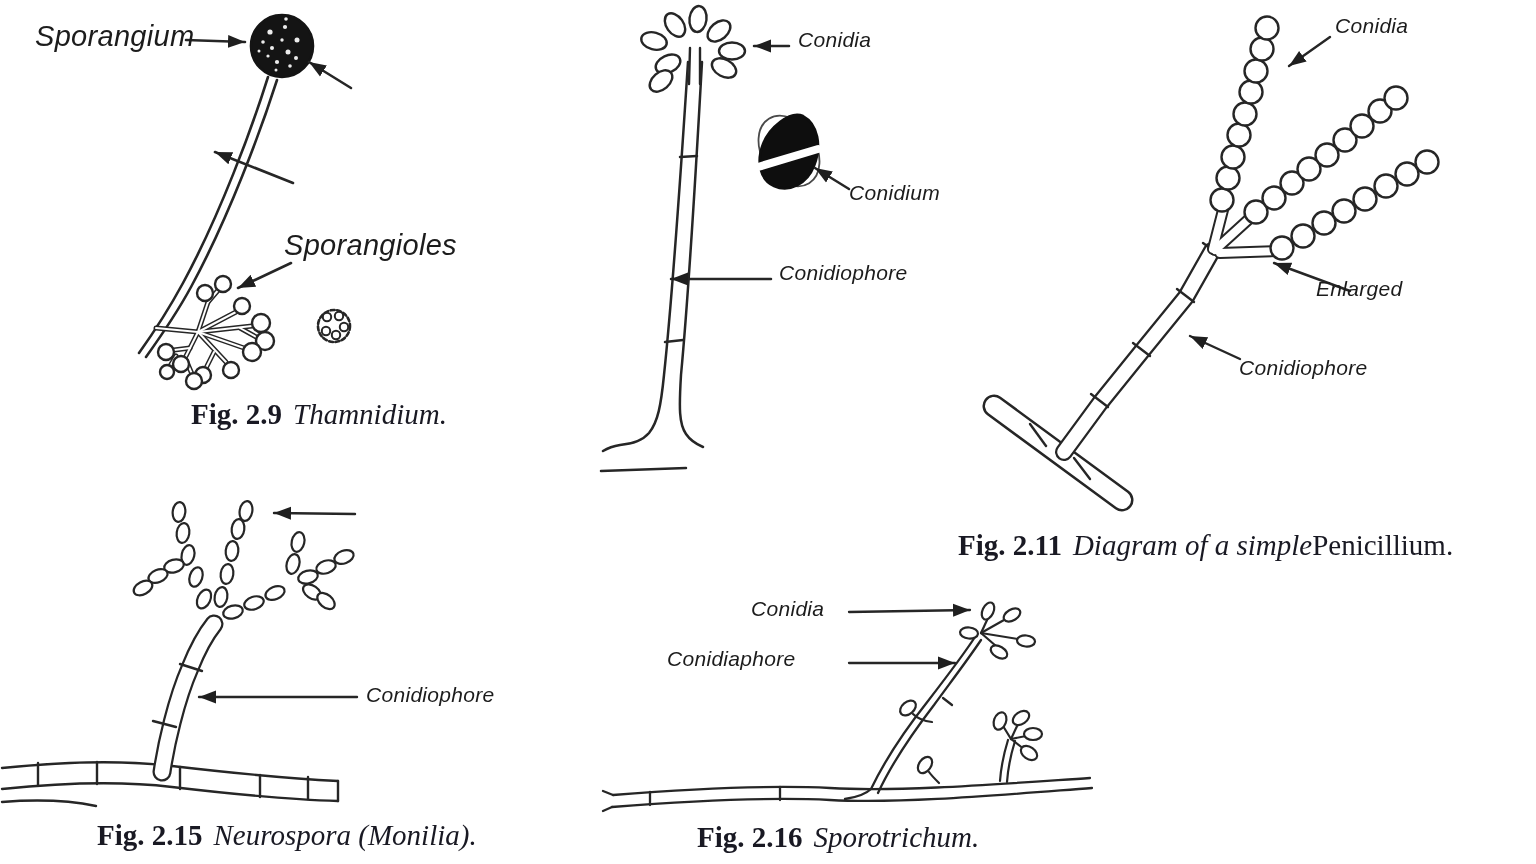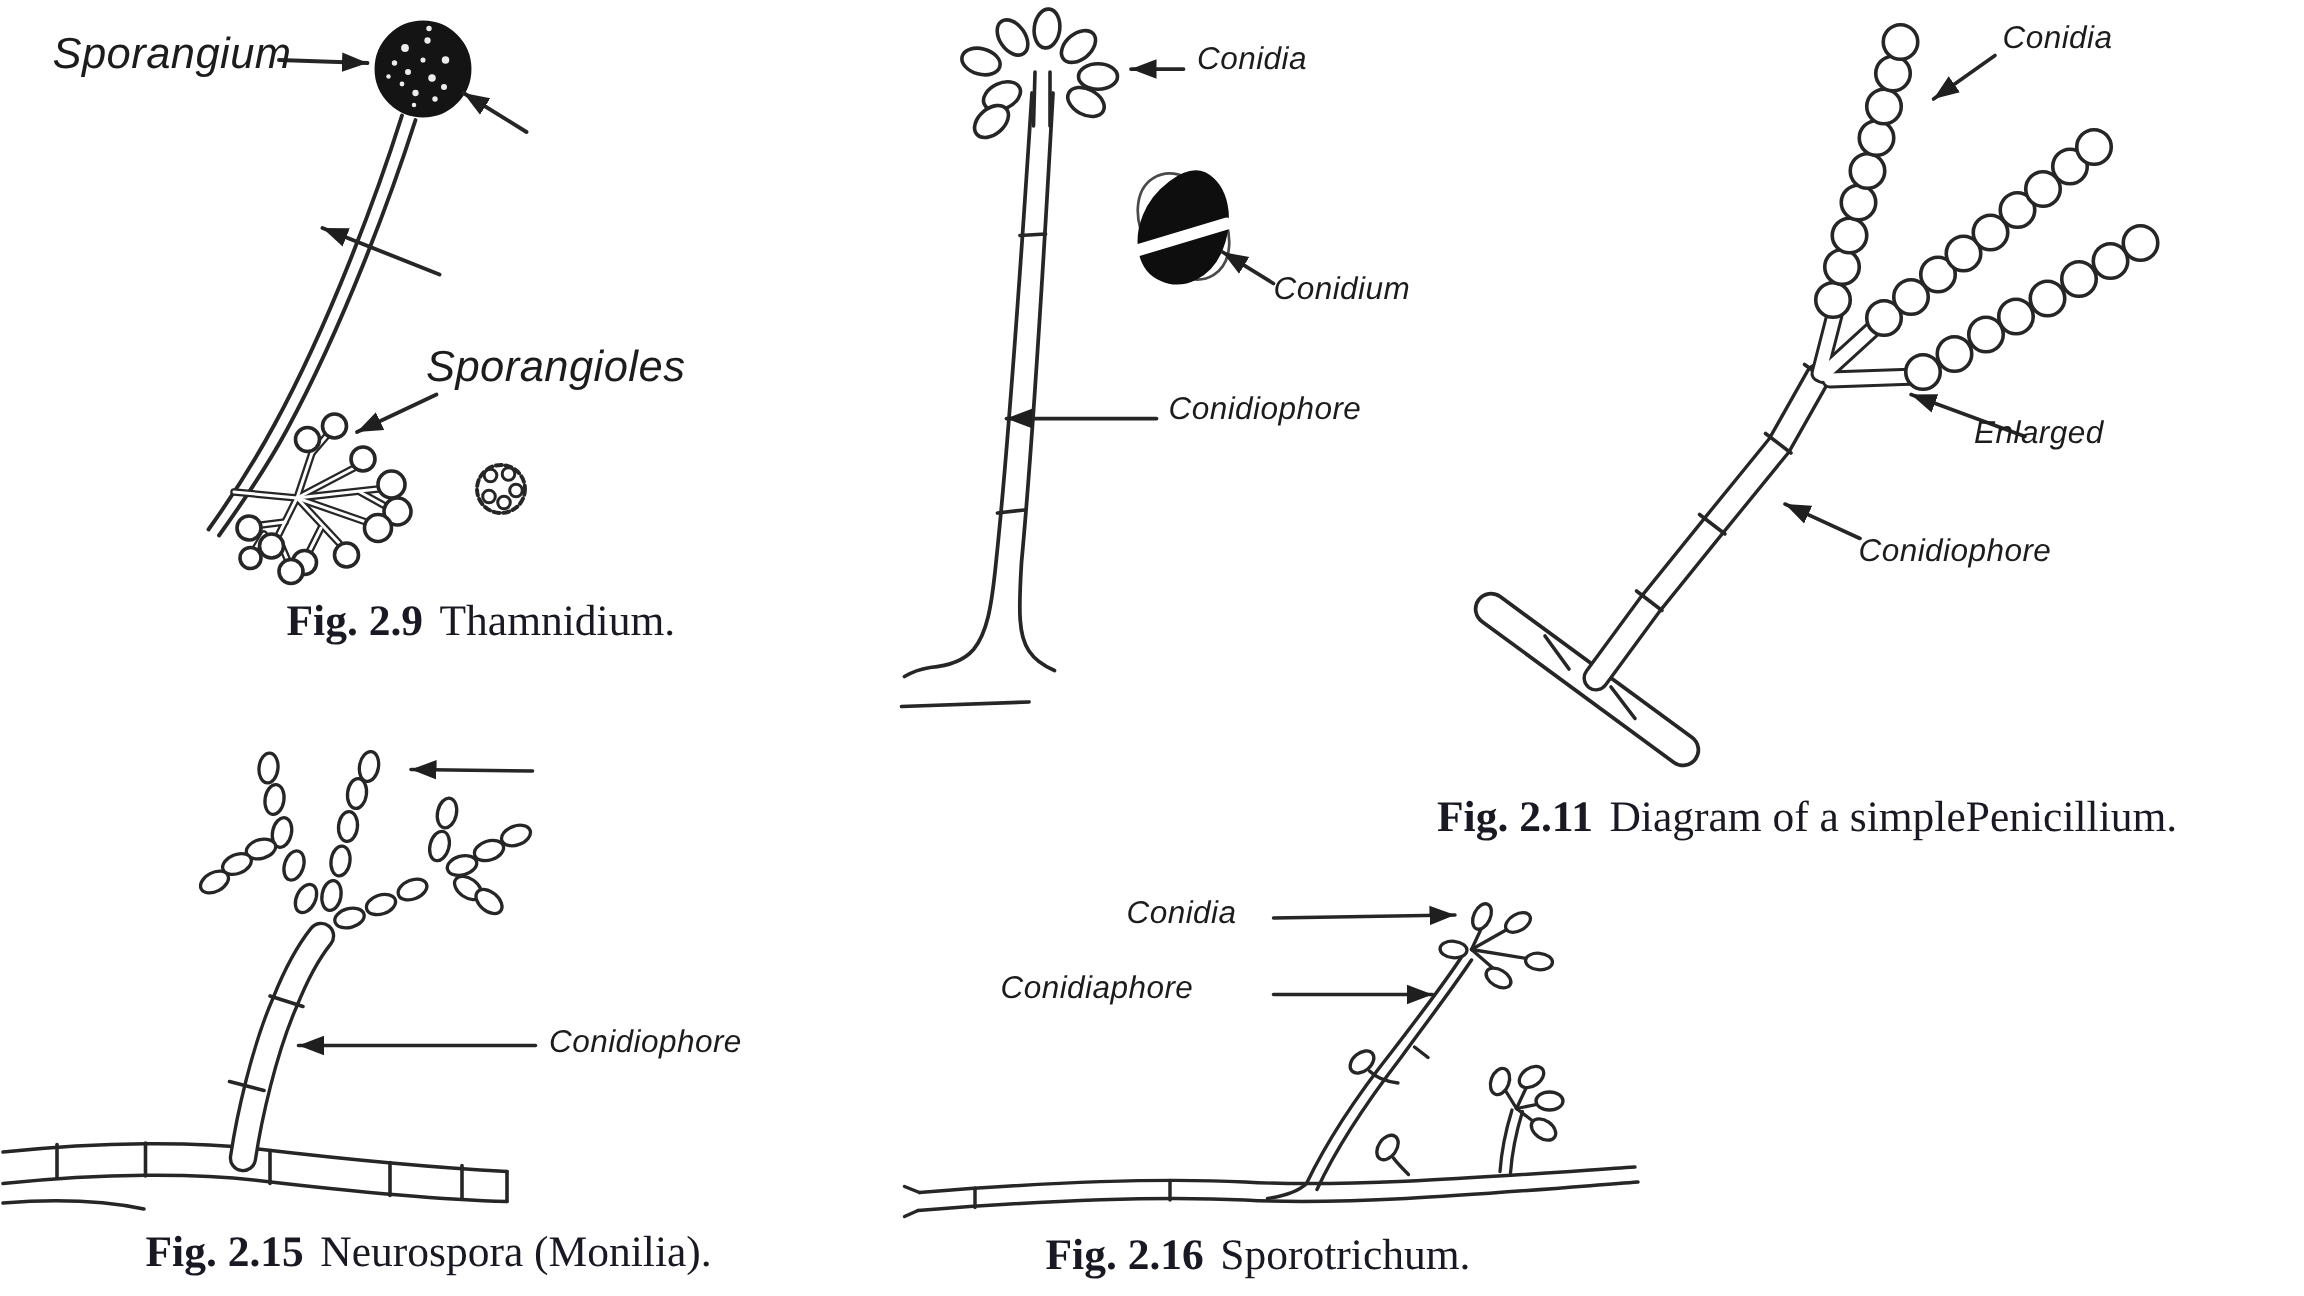--- a/index.html
+++ b/index.html
@@ -25,21 +25,21 @@
   .two-line{white-space:normal;width:190px;line-height:31px;}
   .two-line .ind{padding-left:14px;}
   .caption{
     position:absolute;
     font-family:"Liberation Serif", serif;
     font-size:29px;
     color:#191923;
     white-space:nowrap;
   }
   .cap-num{font-weight:bold;margin-right:11px;}
-  .cap-species{}
+  .cap-species{font-style:italic;}
   .cap-roman{font-style:normal;margin-left:0;}
 </style>
 </head>
 <body>
 
 <div id="canvas">
 
   <svg id="art" width="1536" height="864" viewBox="0 0 1536 864">
     <defs>
       <marker id="ah" markerUnits="userSpaceOnUse" markerWidth="20" markerHeight="16" refX="17" refY="8" orient="auto">

